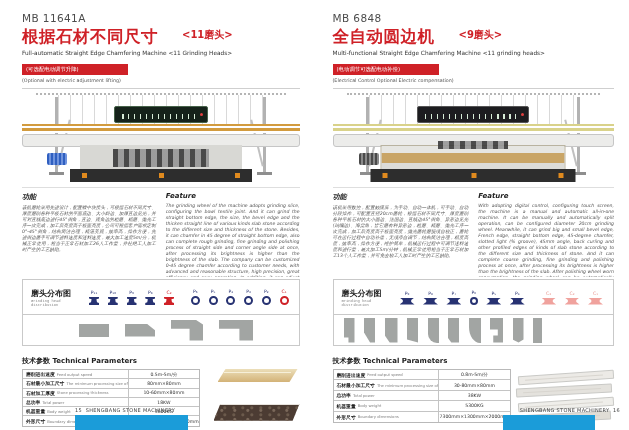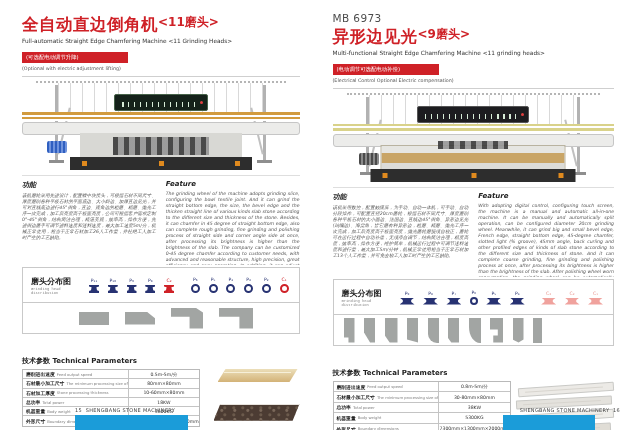--- a/index.html
+++ b/index.html
@@ -6,21 +6,21 @@
   html,body { width:629px; height:430px; background:#fff; overflow:hidden;
     font-family:"DejaVu Sans","Liberation Sans",sans-serif; }
   .spread { display:flex; width:629px; height:430px; background:#fff; }
   .page { position:relative; width:314.5px; height:430px; }
   .content { position:absolute; inset:0; padding:12px 15px 0 22px; }
   .page.right .content { padding-left:18px; }
 
   
   .model { font-size:10.5px; color:#4c4c4c; letter-spacing:.4px; }
   .title { margin-top:2px; font-size:16.5px; font-weight:800; color:#cf2127; letter-spacing:.5px; }
-  .title .suffix { font-size:12px; font-weight:700; vertical-align:4px; letter-spacing:0; }
+  .title .suffix { font-size:10px; font-weight:700; vertical-align:4px; letter-spacing:0;margin-left:24px; }
   .subtitle { margin-top:2px; font-size:5.8px; color:#333; }
   .banner { display:inline-block; margin-top:4px; min-width:106px; background:#cf2127;
     color:#fff; font-size:5.4px; padding:2px 4px 1.5px; }
   .note { margin-top:3px; font-size:4.8px; color:#555; }
   .hr { border-top:1px solid #cfcfcf; margin-top:5px; }
   .hr2 { border-top:1px solid #dedede; margin:2px 0; }
 
   
   .machine { position:relative; height:94px; margin-top:2px; }
   .m-dots { position:absolute; top:2px; left:5%; right:5%; border-top:2px dotted #b5b5b5; }
@@ -97,21 +97,21 @@
   .p-r3 { clip-path:polygon(0 0,100% 0,100% 100%,40% 100%,0 70%); width:13px; }
   .p-r4 { clip-path:polygon(0 0,100% 0,100% 100%,0 88%); }
   .p-r5 { border-bottom-left-radius:9px; }
   .p-r6 { clip-path:polygon(0 0,100% 0,100% 100%,30% 100%,0 82%); }
   .p-r7 { border-bottom-left-radius:11px 16px; width:12px; }
   .p-r8 { clip-path:polygon(0 0,100% 0,100% 100%,25% 100%,25% 72%,60% 72%,60% 48%,0 48%); width:13px; }
   .p-r9 { clip-path:polygon(0 0,100% 0,100% 88%,55% 100%,0 88%); }
   .p-r10 { width:9px; }
 
   
-  .ptitle { margin:22px 0 3px; font-size:7px; font-weight:bold; color:#222; }
+  .ptitle { margin:10px 0 3px; font-size:7px; font-weight:bold; color:#222; }
   .params { display:flex; gap:10px; }
   .ptable { width:178px; border:1px solid #b9b9b9; flex:none; }
   .prow { display:flex; border-bottom:1px solid #c4c4c4; height:9.3px; align-items:center; }
   .page.right .prow { height:10.4px; }
   .prow:last-child { border-bottom:none; }
   .pl { flex:1.45; height:100%; display:flex; align-items:center; padding-left:3px; border-right:1px solid #c4c4c4; white-space:nowrap; overflow:hidden; }
   .pl .cn { font-size:4.8px; font-weight:bold; color:#222; margin-right:2px; }
   .pl .en { font-size:3.8px; color:#808080; }
   .pv { flex:1; text-align:center; font-size:4.6px; color:#333; white-space:nowrap; }
 
@@ -144,21 +144,22 @@
   .page.left .footer-bar { left:75px; width:113px; }
   .page.right .footer-bar { right:34px; width:92px; }
 </style>
 </head>
 <body>
 
 <div class="spread">
 
   <div class="page left">
     <div class="content">
-      <div class="title"><span>全自动直边倒角机</span><span class="suffix">&lt;11磨头&gt;</span></div>
+      <div class="model">MB 11641A</div>
+      <div class="title"><span>根据石材不同尺寸</span><span class="suffix">&lt;11磨头&gt;</span></div>
       <div class="subtitle">Full-automatic Straight Edge Chamfering Machine &lt;11 Grinding Heads&gt;</div>
       <div><span class="banner">(可选配电动调节升降)</span></div>
       <div class="note">(Optional with electric adjustment lifting)</div>
       <div class="hr"></div>
 
       <div class="machine">
         <div class="m-dots"></div>
         <div class="m-wires"></div>
         <div class="m-post l"></div>
         <div class="m-post r"></div>
@@ -302,22 +303,22 @@
           <div class="stoneB"></div>
         </div>
       </div>
     </div>
     <div class="footer-text"><span>15</span>&nbsp;&nbsp;<span>SHENGBANG STONE MACHINERY</span></div>
     <div class="footer-bar"></div>
   </div>
 
   <div class="page right">
     <div class="content">
-      <div class="model">MB 6973</div>
-      <div class="title"><span>异形边见光</span><span class="suffix">&lt;9磨头&gt;</span></div>
+      <div class="model">MB 6848</div>
+      <div class="title"><span>全自动圆边机</span><span class="suffix">&lt;9磨头&gt;</span></div>
       <div class="subtitle">Multi-functional Straight Edge Chamfering Machine &lt;11 grinding heads&gt;</div>
       <div><span class="banner">(电动调节可选配电动补偿)</span></div>
       <div class="note">(Electrical Control Optional Electric compensation)</div>
       <div class="hr"></div>
 
       <div class="machine">
         <div class="m-dots"></div>
         <div class="m-wires"></div>
         <div class="m-post l"></div>
         <div class="m-post r"></div>

